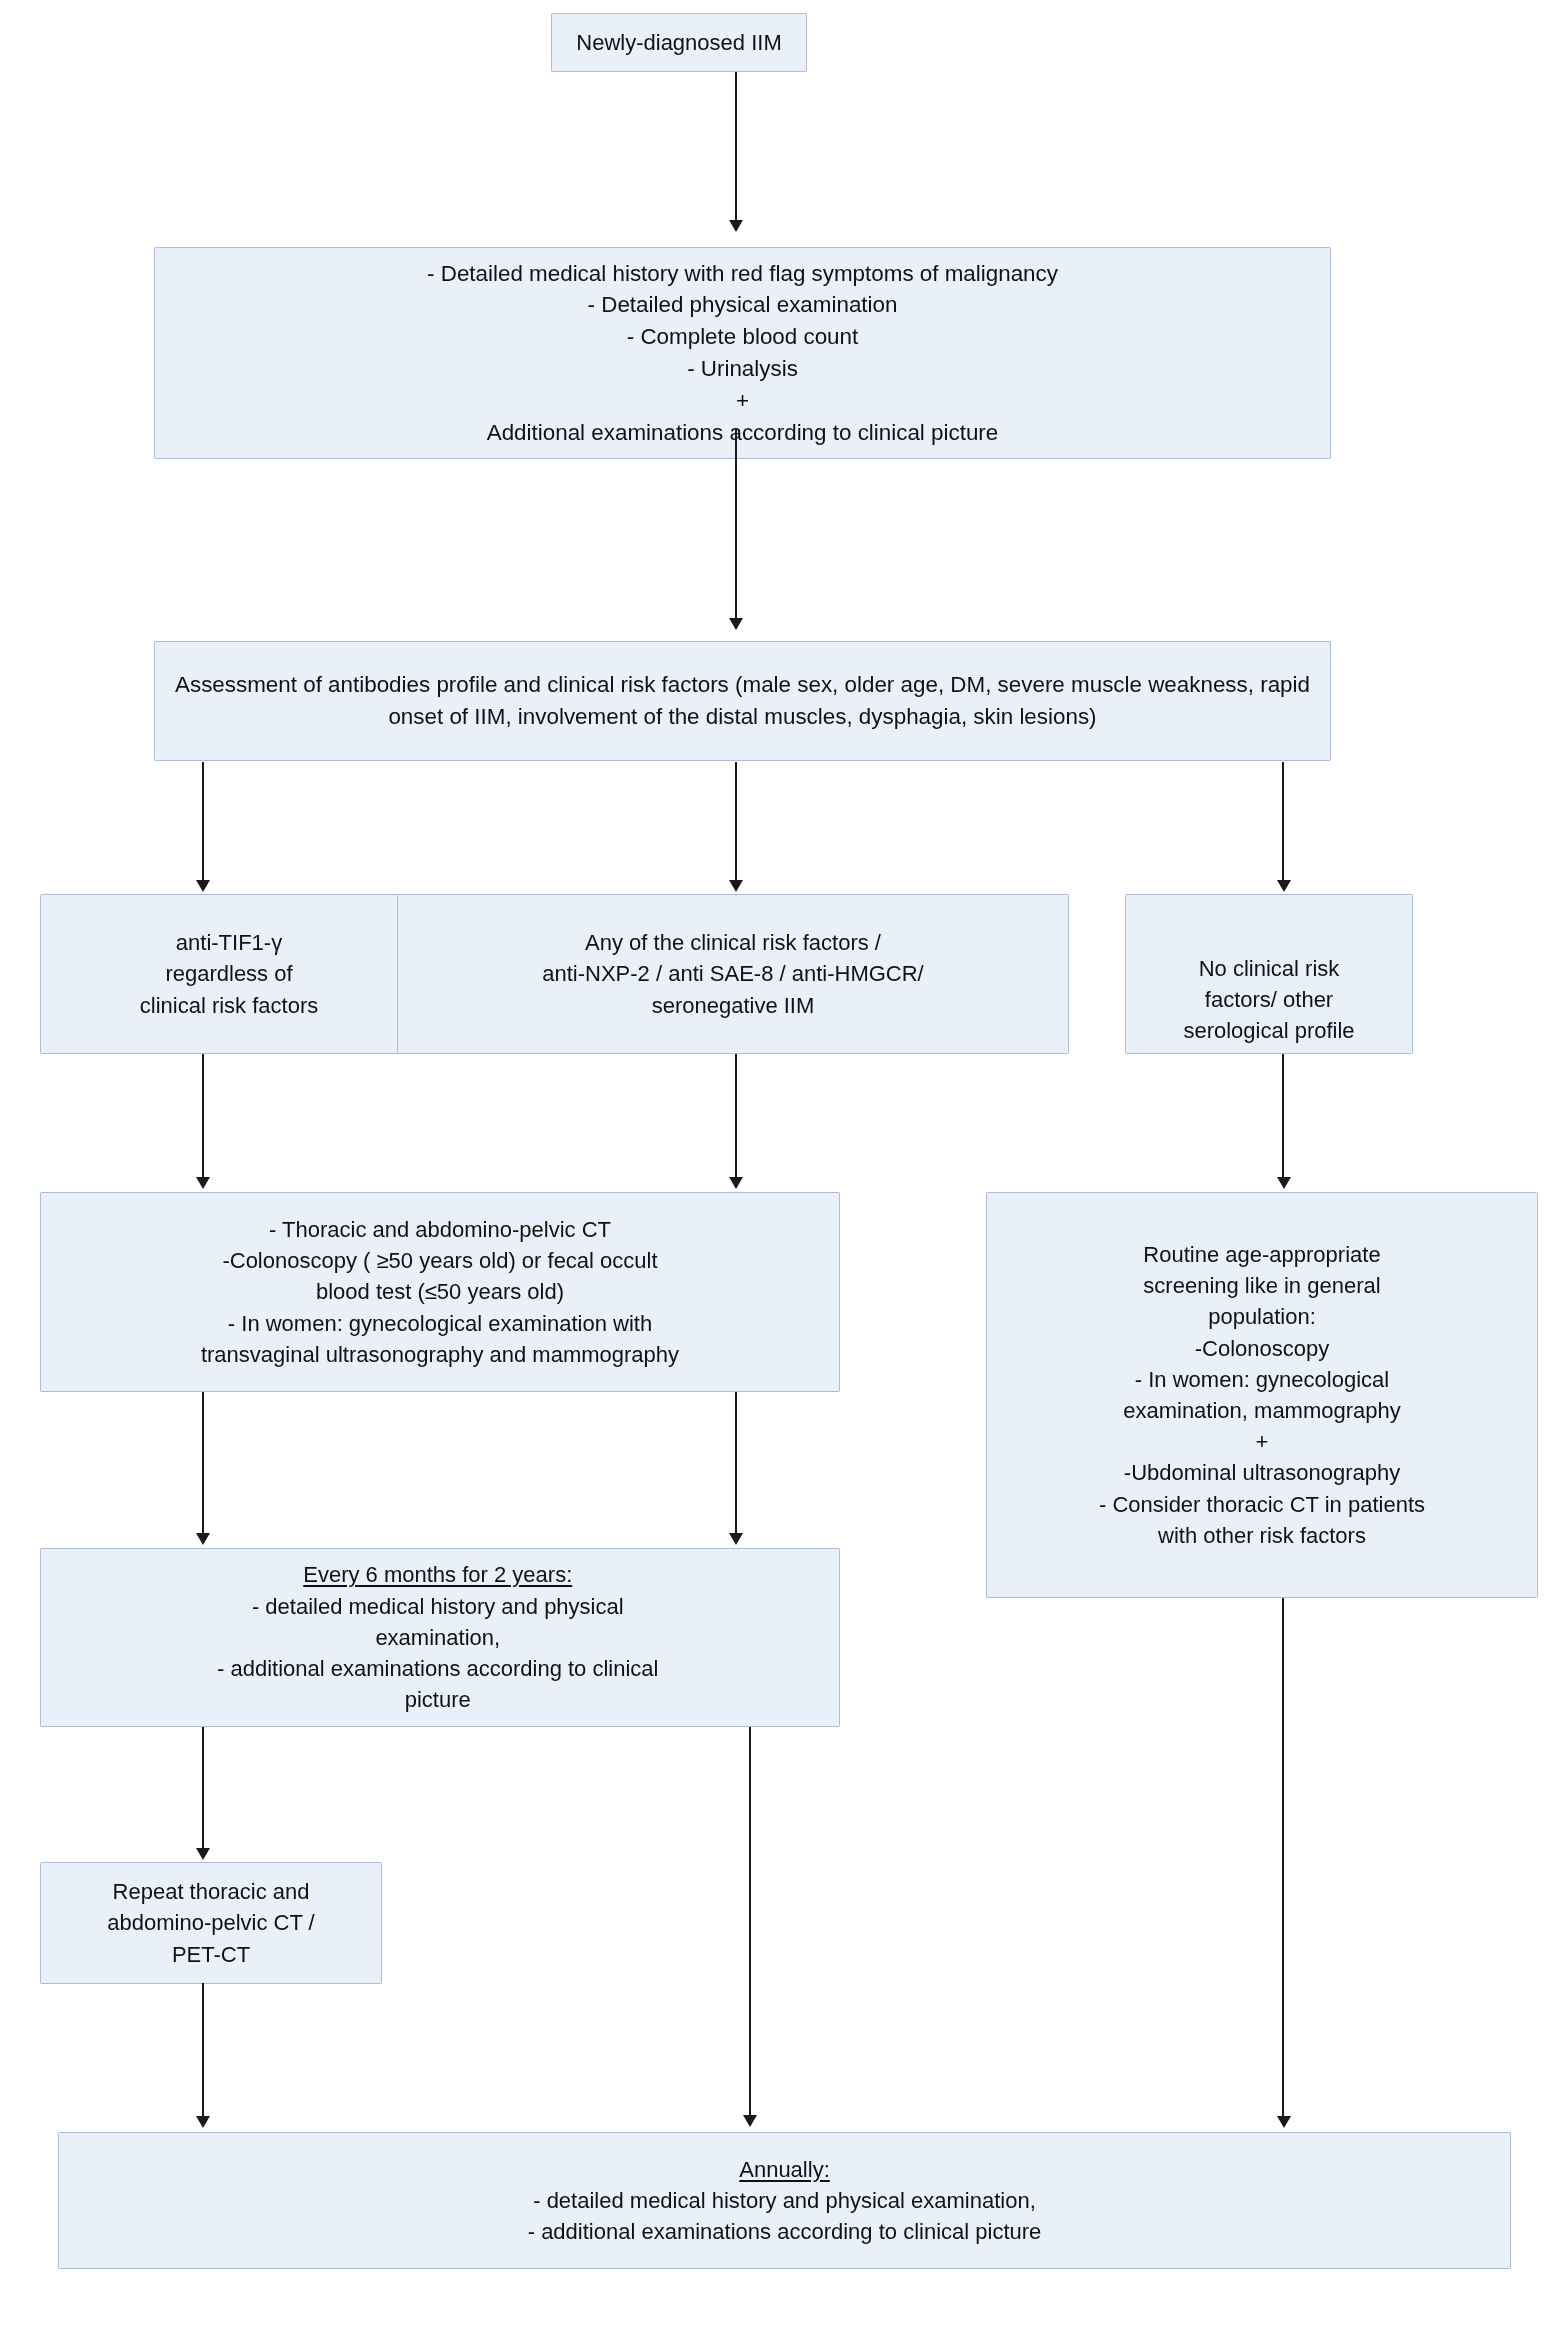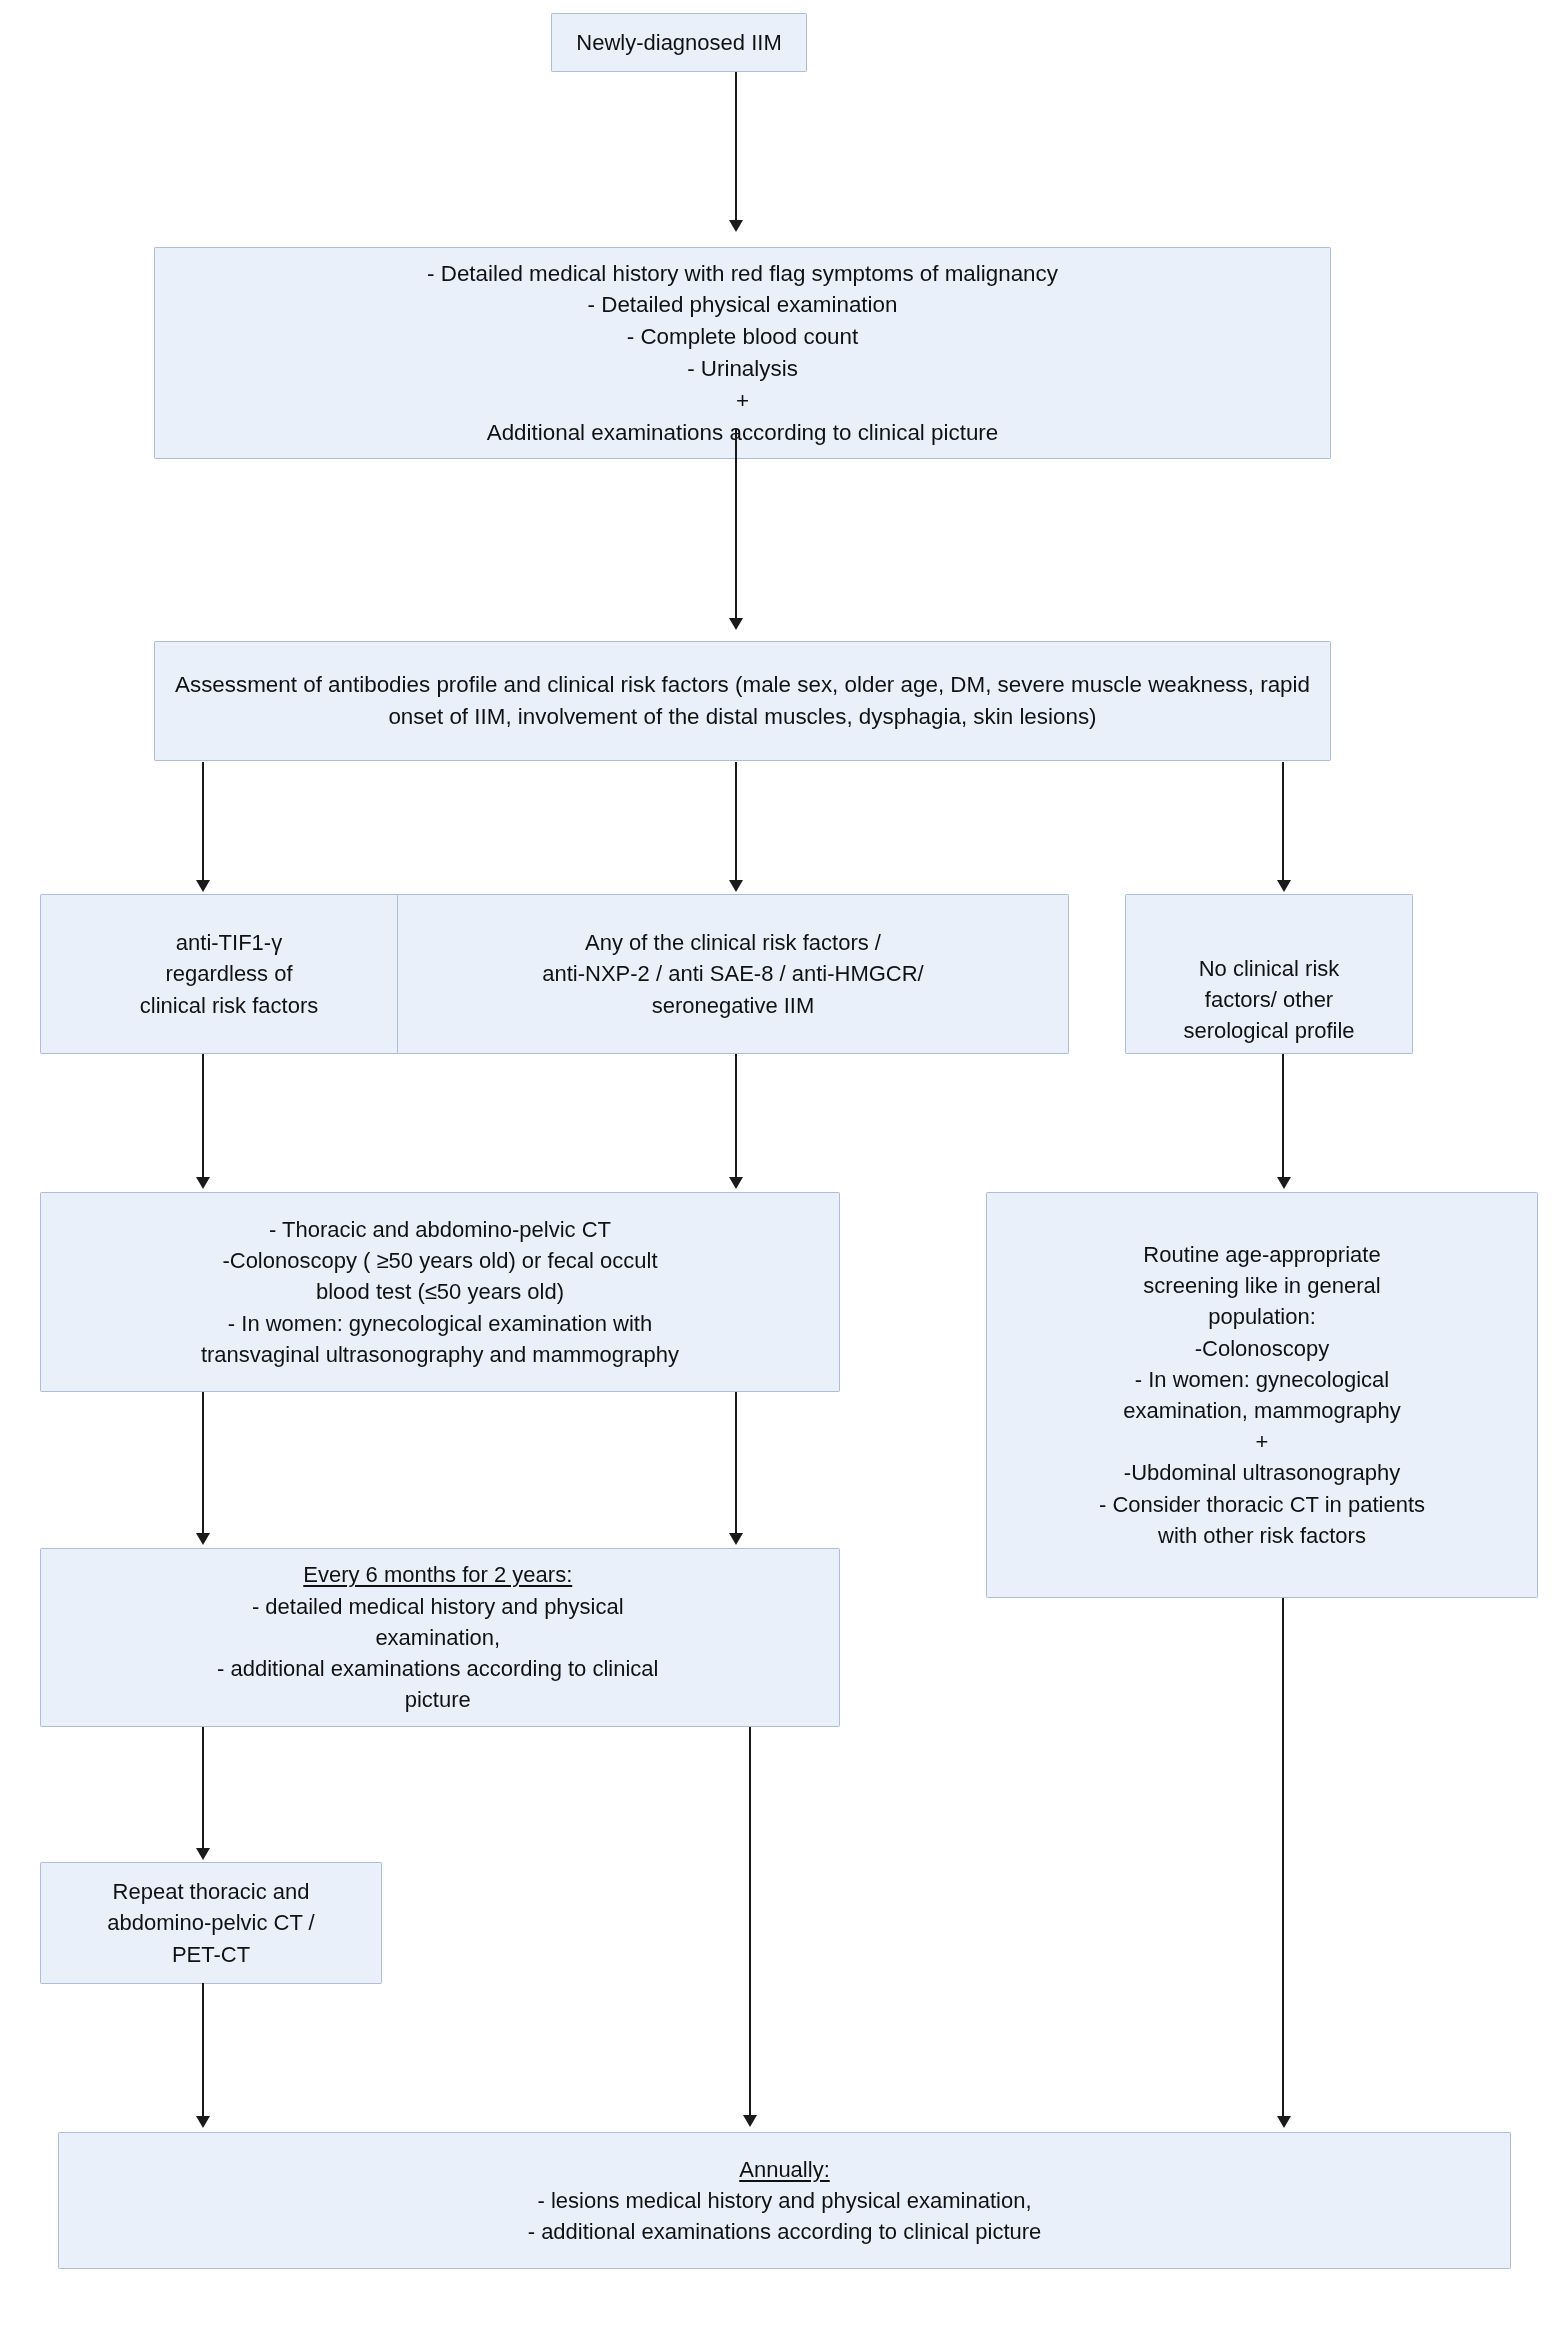--- a/index.html
+++ b/index.html
@@ -170,18 +170,18 @@
   </div>
 
   <div class="edge" style="left:202px; top:1983px; height:136px;"></div>
   <div class="head" style="left:196px; top:2116px;"></div>
 
   <div class="edge" style="left:1282px; top:1598px; height:521px;"></div>
   <div class="head" style="left:1277px; top:2116px;"></div>
 
   <div class="node fs-mid" style="left:58px; top:2132px; width:1453px; height:137px; flex-direction:column; justify-content:center;">
     <span class="txt u">Annually:</span>
-    <span class="txt">- lesions medical history and physical examination,
+    <span class="txt">- detailed medical history and physical examination,
 - additional examinations according to clinical picture</span>
   </div>
 
 </div>
 
 
 </body></html>

